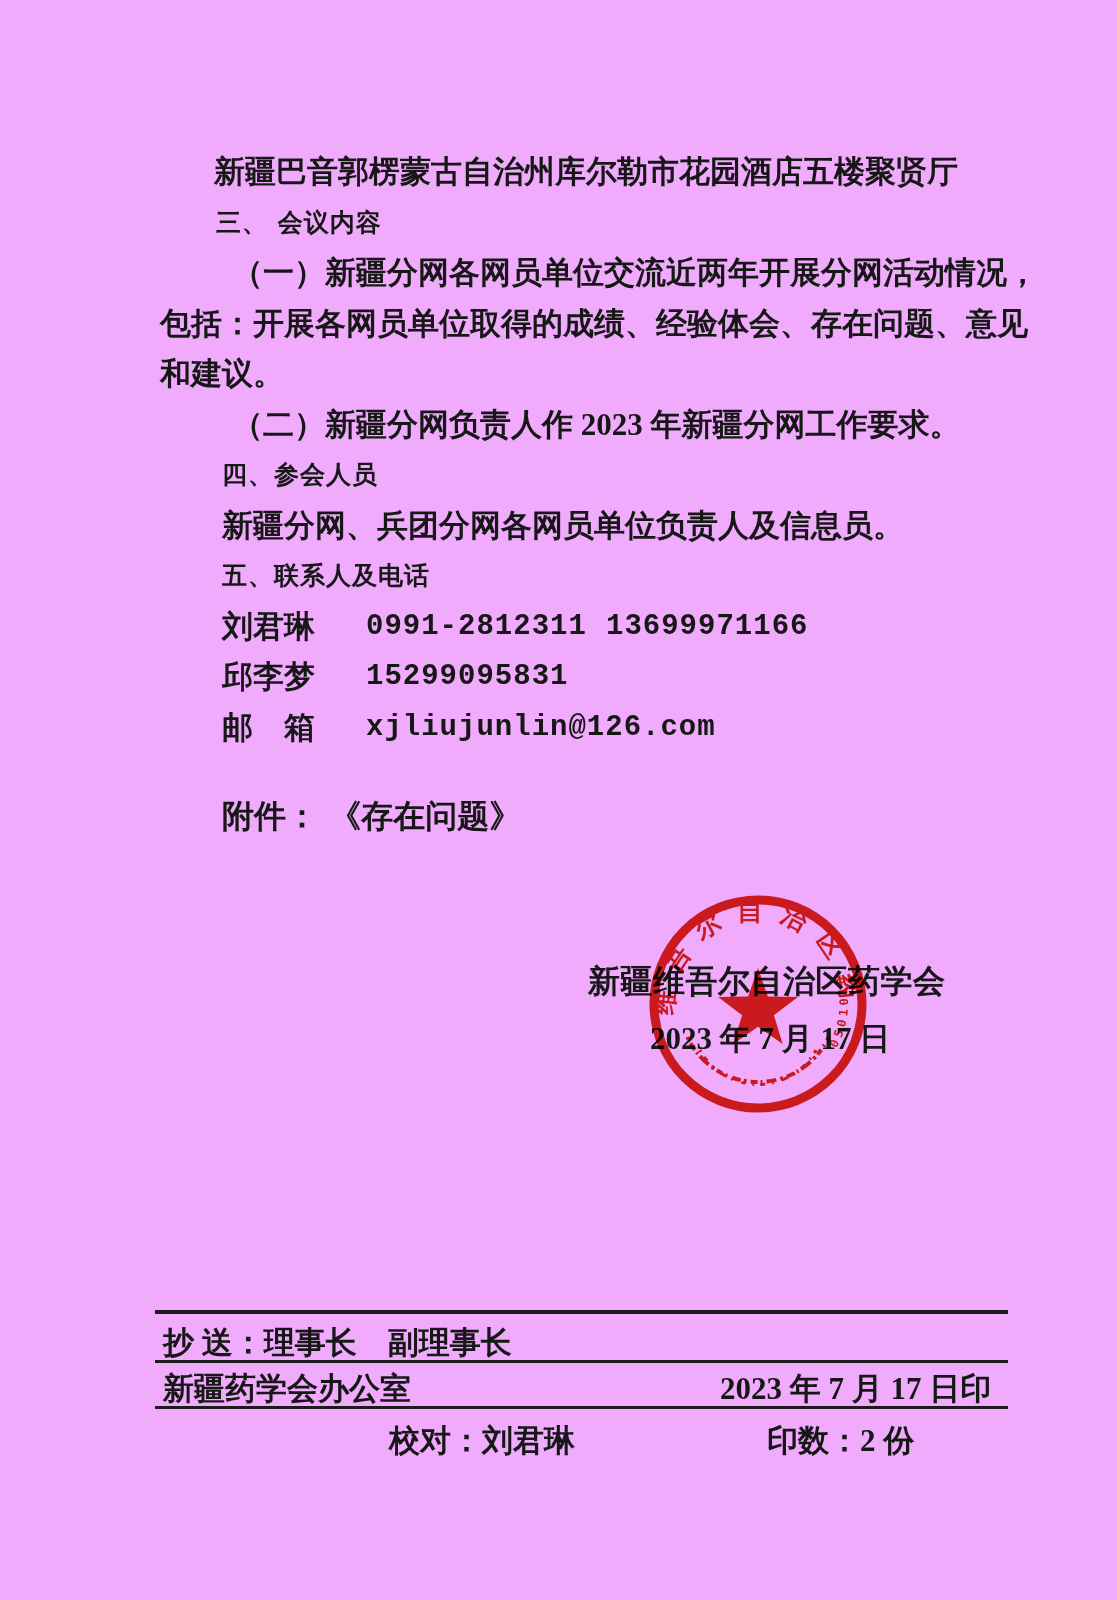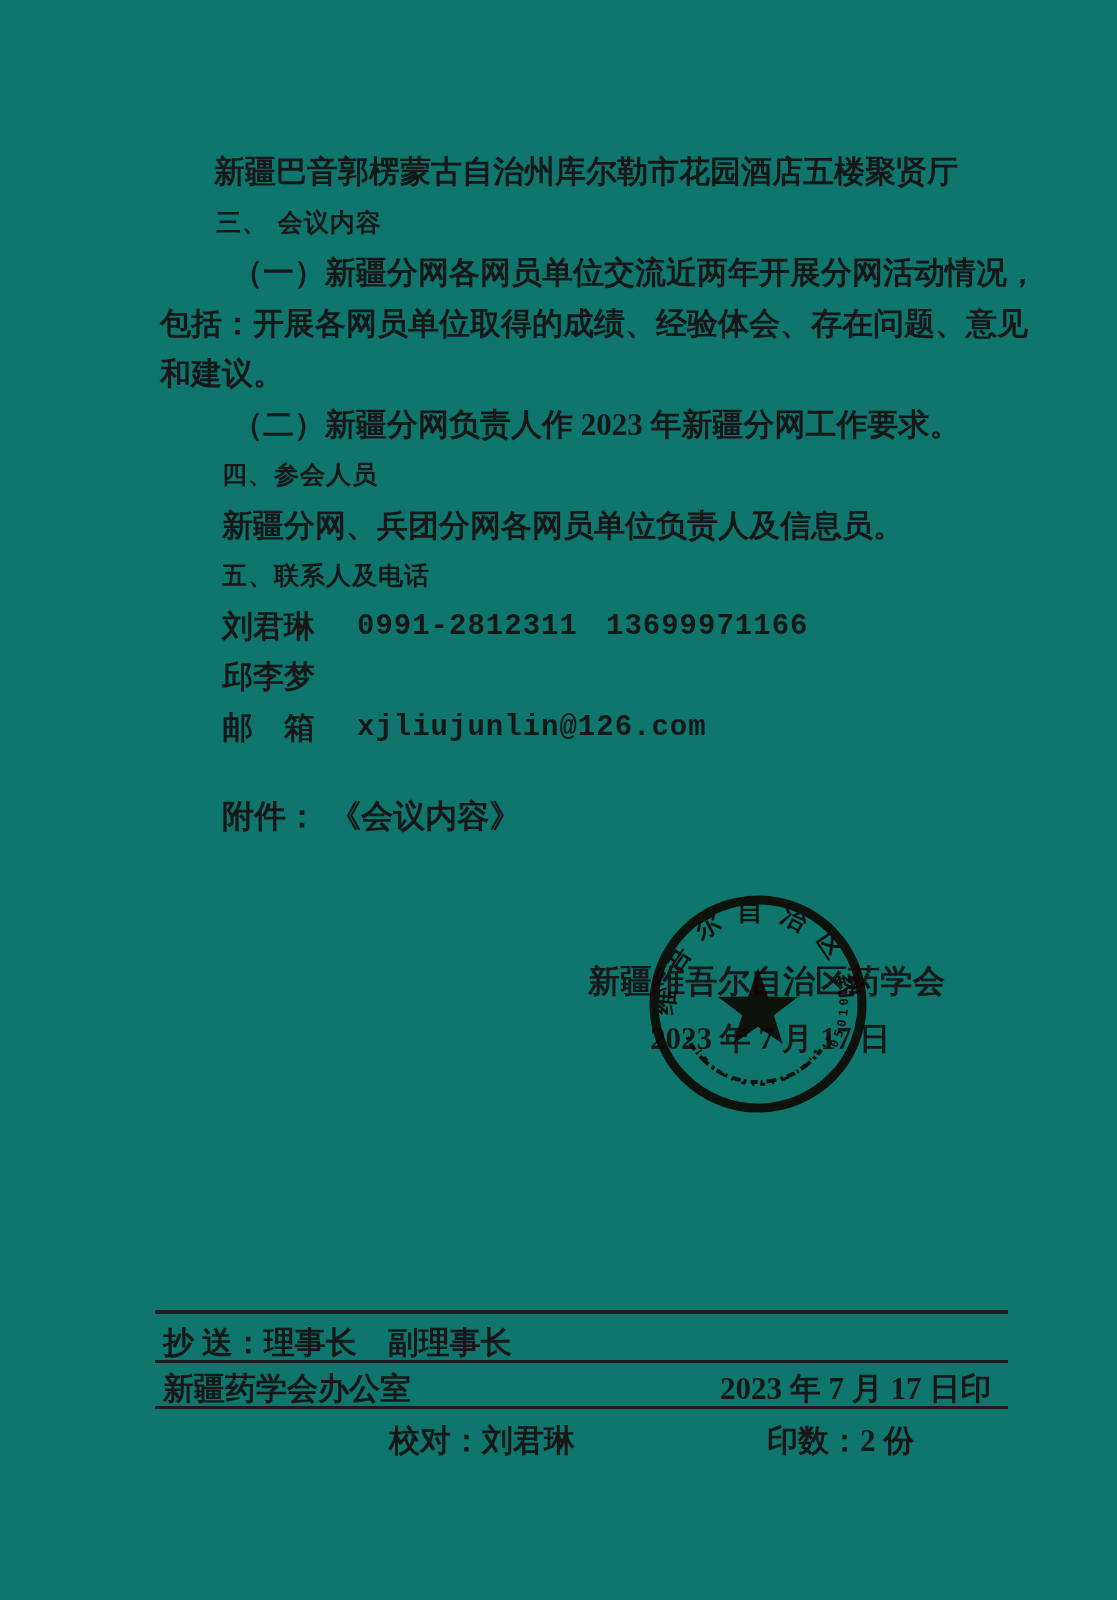--- a/index.html
+++ b/index.html
@@ -1,19 +1,19 @@
 <!DOCTYPE html>
 <html><head>
 <meta charset="utf-8">
 <style>
   html,body{margin:0;padding:0;background:#ffffff;}
   .page{
     position:relative;
     width:1117px;height:1600px;
-    background:#0f766e;
+    background:#f0abfc;
     overflow:hidden;
     font-family:"Liberation Serif","DejaVu Serif",serif;
     color:#171717;
   }
   
   .doc-body{
     position:absolute;left:160px;top:147px;width:815px;
   }
   .line{
     display:block;height:50.5px;line-height:50.5px;
@@ -22,21 +22,21 @@
   .ind-1{padding-left:54px;}
   .ind-head3{padding-left:56px;}
   .ind-para{padding-left:72px;}
   .ind-2{padding-left:62px;}
   .heading{
     font-family:"DejaVu Sans","Liberation Sans",sans-serif;
     font-weight:700;font-size:25px;letter-spacing:1px;
   }
   .contact-row span{position:absolute;top:0;}
   .c-name{left:62px;}
-  .c-v1{left:197px;text-align:right;}
+  .c-v1{left:206px;text-align:right;}
   .c-v2{left:446px;}
   .mono{
     font-family:"Liberation Mono","DejaVu Sans Mono",monospace;
     font-size:29px;font-weight:600;letter-spacing:1px;
   }
   .attach{
     margin-top:38px;
     font-family:"DejaVu Sans","Liberation Sans",sans-serif;
     font-weight:700;font-size:32px;
   }
@@ -87,27 +87,28 @@
     <div class="line ind-2">新疆分网、兵团分网各网员单位负责人及信息员。</div>
     <div class="line heading ind-2">五、联系人及电话</div>
 
     <div class="line contact-row">
       <span class="c-name">刘君琳</span>
       <span class="c-v1 mono">0991-2812311</span>
       <span class="c-v2 mono">13699971166</span>
     </div>
     <div class="line contact-row">
       <span class="c-name">邱李梦</span>
+      <span class="c-v1 mono">15299095831</span>
     </div>
     <div class="line contact-row">
       <span class="c-name">邮　箱</span>
       <span class="c-v1 mono">xjliujunlin@126.com</span>
     </div>
 
-    <div class="line attach ind-2">附件： 《会议内容》</div>
+    <div class="line attach ind-2">附件： 《存在问题》</div>
   </div>
 
   <div class="sig-org">新疆维吾尔自治区药学会</div>
   <div class="sig-date">2023 年 7 月 17 日</div>
 
   <svg class="seal" viewBox="0 0 238 238" xmlns="http://www.w3.org/2000/svg">
 
     <circle cx="118" cy="118" r="104" fill="none" stroke="#d7261d" stroke-width="9"></circle>
 
     <defs>

